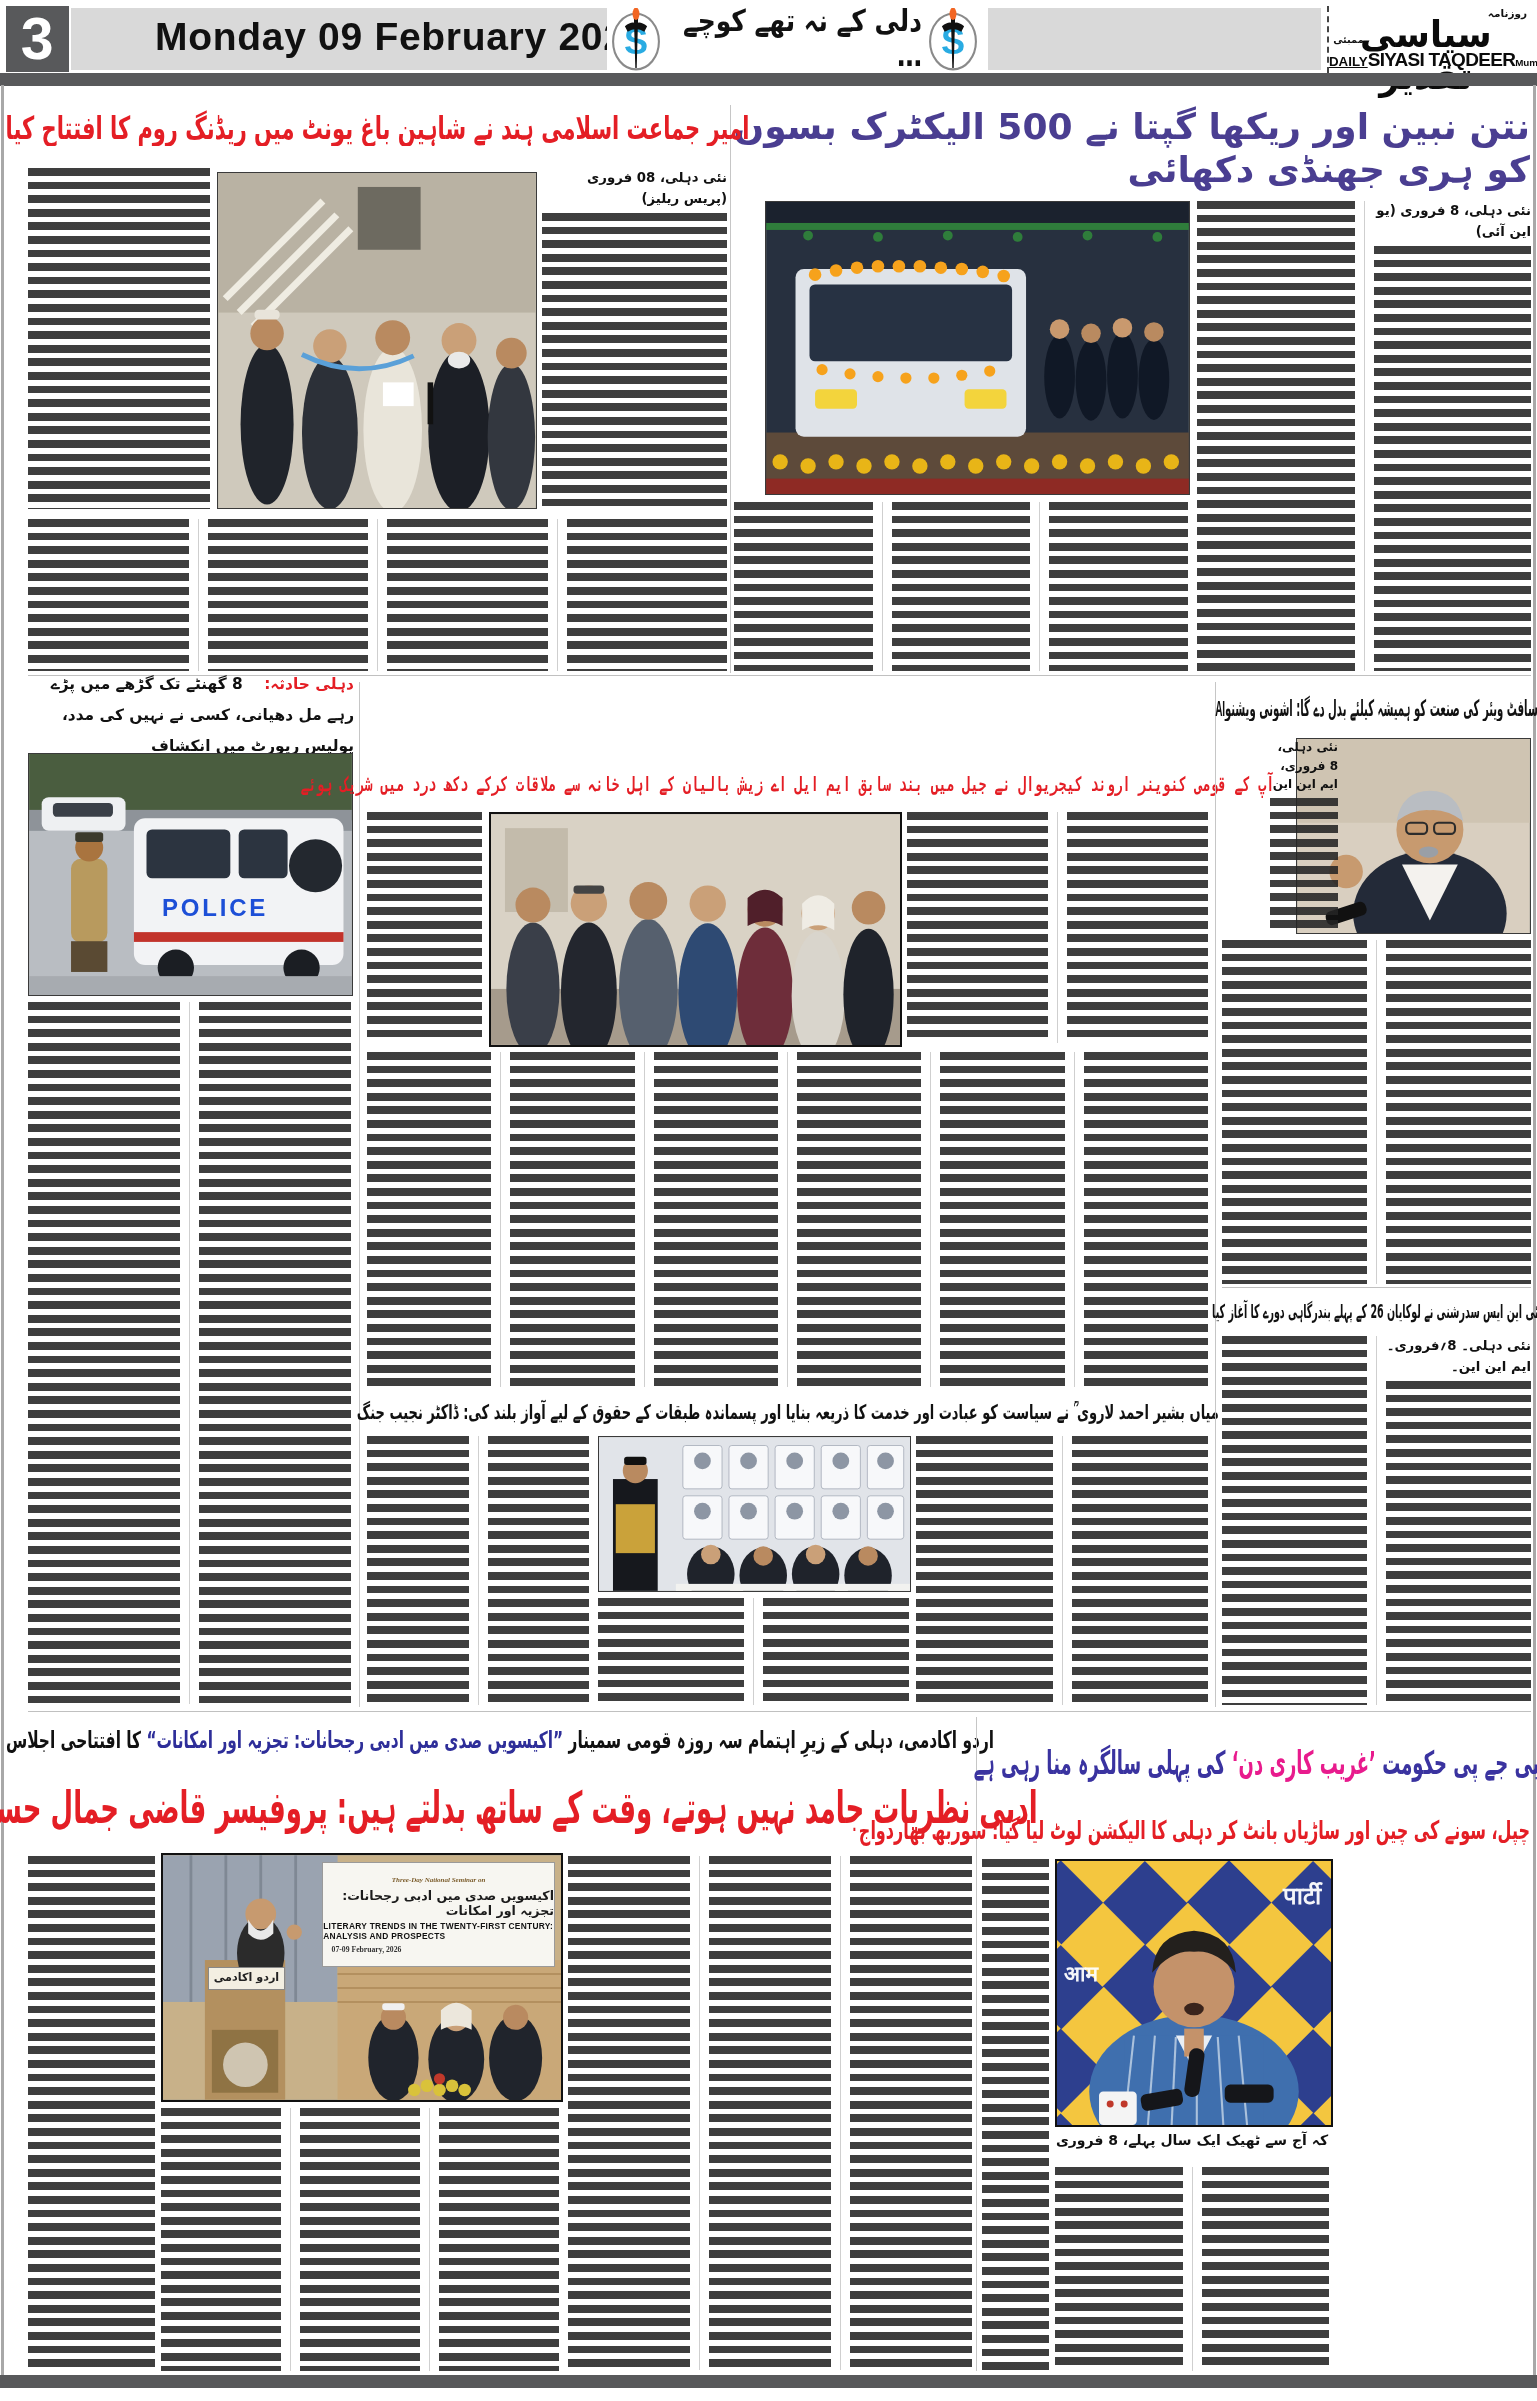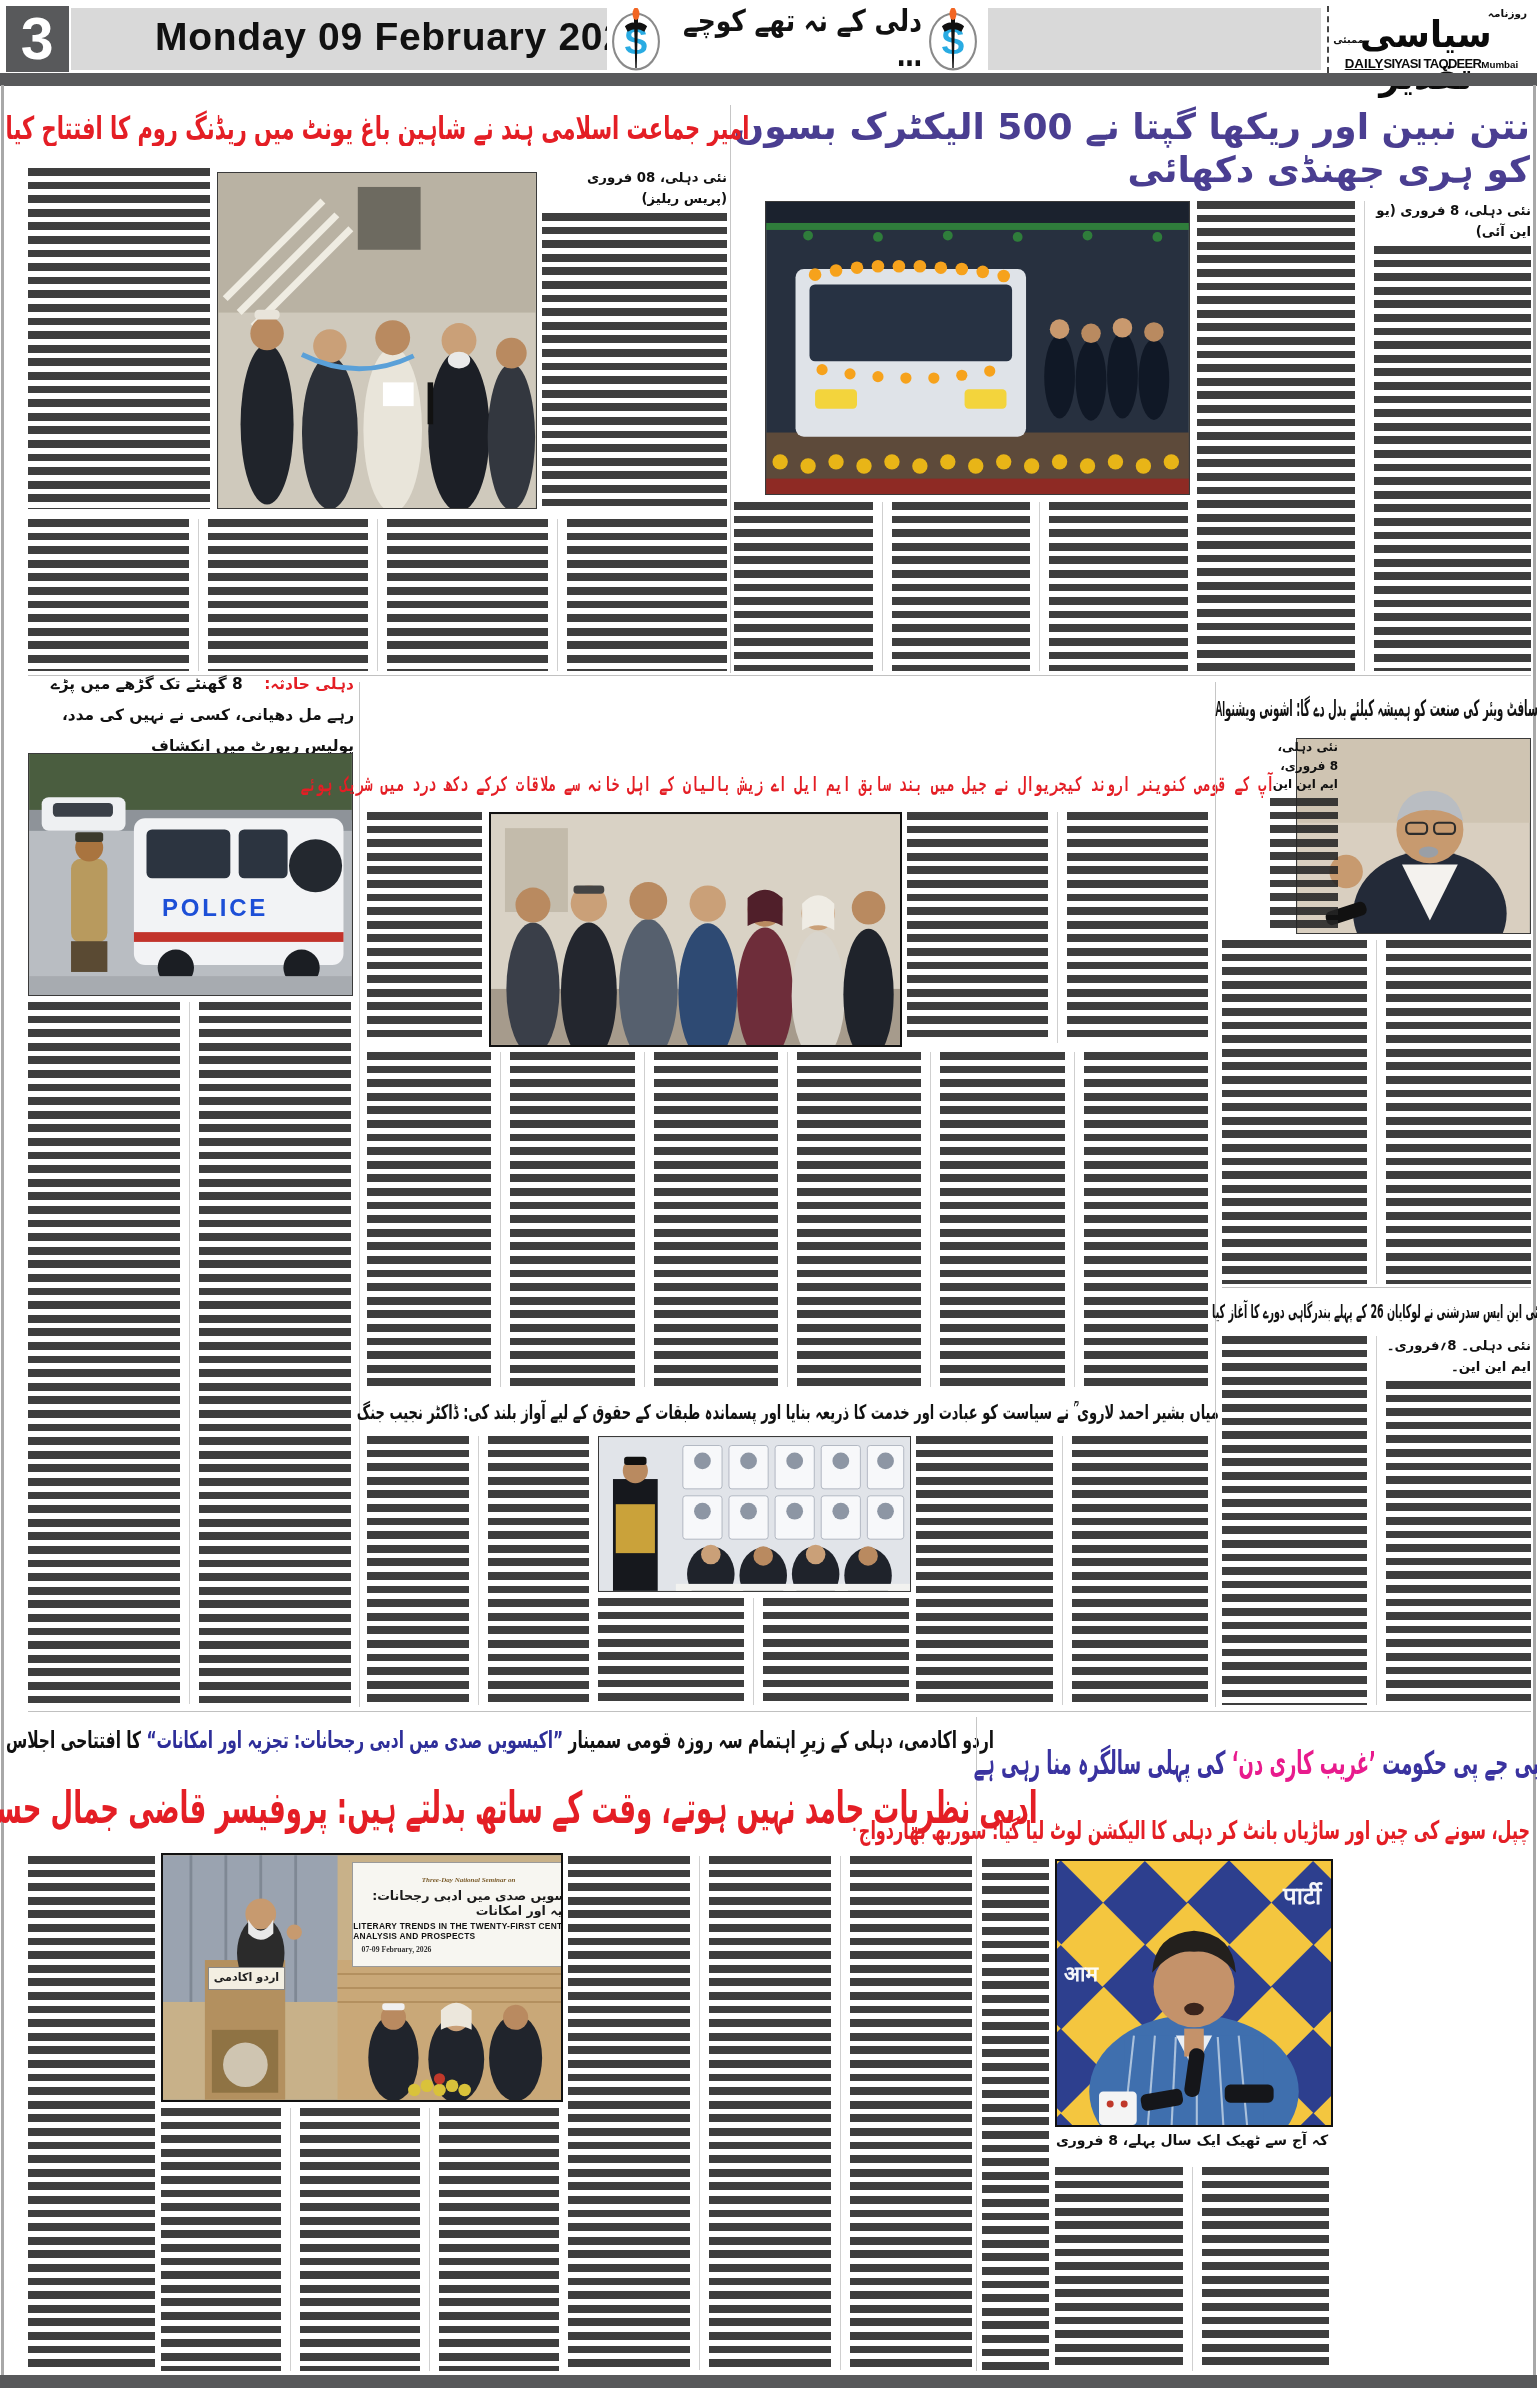--- a/index.html
+++ b/index.html
@@ -13,40 +13,40 @@
   .datestrip{left:71px;top:8.4px;width:1250px;height:62px;background:#d9d9d9;}
   .datetext{position:absolute;left:84px;top:7px;font-size:39px;font-weight:800;color:#111;letter-spacing:0.7px;}
   .centerwin{left:607px;top:5.6px;width:381px;height:67px;background:#fff;display:flex;align-items:center;}
   .slogan{position:absolute;left:667px;top:15.4px;width:255px;height:46px;font-weight:800;font-size:25px;color:#111;display:flex;align-items:center;justify-content:center;transform:scaleY(1.2);}
   .masthead{left:1327px;top:5.6px;width:205px;height:67px;background:#fff;border-left:2.1px dashed #444;}
   .m-roznama{position:absolute;right:7px;top:1.4px;font-size:10.5px;font-weight:700;color:#111;}
   .m-title{position:absolute;right:5.6px;top:9.8px;width:100%;text-align:center;font-size:35px;font-weight:800;color:#0b0b0b;transform:scaleY(1.05);}
   .m-city{position:absolute;left:4.2px;top:28px;font-size:9.8px;font-weight:700;color:#111;}
   .m-eng{position:absolute;left:0;bottom:1.4px;width:100%;text-align:center;color:#0b0b0b;white-space:nowrap;}
   .m-eng .d{font-size:13.3px;font-weight:800;text-decoration:underline;}
-  .m-eng .n{font-size:13px;font-weight:800;letter-spacing:-0.7px;margin-top:48px;}
+  .m-eng .n{font-size:19px;font-weight:800;letter-spacing:-0.7px;margin-top:48px;}
   .m-eng .c{font-size:9.8px;font-weight:700;}
   .hbar{left:0px;top:73px;width:1538px;height:12.6px;background:#58595b;}
   .footbar{left:0px;top:2375px;width:1538px;height:12.6px;background:#58595b;}
   .edgeL{left:1.4px;top:85px;width:2.8px;height:2290px;background:#a8a8a8;position:absolute;}
   .edgeR{left:1533px;top:85px;width:2.8px;height:2290px;background:#a8a8a8;position:absolute;}
   
   .hl{position:absolute;display:flex;align-items:center;justify-content:center;direction:rtl;font-family:"DejaVu Sans",sans-serif;font-weight:800;letter-spacing:-0.3px;}
   .hl .sc{display:inline-block;white-space:nowrap;transform:scale(var(--sx,1),var(--sy,1));transform-origin:center;}
   
   .cols{position:absolute;display:flex;flex-direction:row-reverse;}
   .col{flex:1;display:flex;flex-direction:column;min-width:0;}
   .col + .col{border-right:1px solid #cfcfcf;margin-right:9px;padding-right:9px;}
   .fill{flex:1;background:repeating-linear-gradient(to bottom,#242424 0 7.7px,transparent 7.7px 13.6px);opacity:.88;}
   .dateline{font-family:"DejaVu Sans",sans-serif;direction:rtl;font-weight:700;font-size:13.3px;line-height:1.55;color:#101010;margin-bottom:4.2px;}
   
   .photo{position:absolute;overflow:hidden;border:1.4px solid #3a3a3a;background:#9a9a8f;}
   .ov{position:absolute;}
   .police-word{font-weight:800;color:#1d4fd7;font-size:24px;letter-spacing:2.8px;font-family:"Liberation Sans",sans-serif;}
-  .banner{position:absolute;left:40%;top:3%;width:58%;height:42%;background:#f7f6f1;border:0.7px solid #9a9a9a;display:flex;flex-direction:column;align-items:center;justify-content:center;gap:3.5px;margin-left:30px;}
+  .banner{position:absolute;left:40%;top:3%;width:58%;height:42%;background:#f7f6f1;border:0.7px solid #9a9a9a;display:flex;flex-direction:column;align-items:center;justify-content:center;gap:3.5px;}
   .b-small{font-style:italic;font-weight:700;font-size:7px;color:#7a5b2a;font-family:"Liberation Serif",serif;}
   .b-urdu{font-family:"DejaVu Sans",sans-serif;direction:rtl;font-weight:700;font-size:12.6px;color:#1c1c1c;}
   .b-eng{font-weight:800;font-size:8.4px;color:#111;letter-spacing:0.3px;font-family:"Liberation Sans",sans-serif;}
   .b-date{font-weight:700;font-size:7.7px;color:#333;align-self:flex-start;margin-left:8.4px;font-family:"Liberation Serif",serif;}
   .plaque{position:absolute;background:#f3efe2;border:0.7px solid #888;color:#222;font-family:"DejaVu Sans",sans-serif;direction:rtl;font-weight:700;text-align:center;}
   .aapword{position:absolute;color:#fff;font-weight:800;font-family:"DejaVu Sans",sans-serif;opacity:.95;}
   .caption{position:absolute;font-family:"DejaVu Sans",sans-serif;direction:rtl;font-weight:700;font-size:14px;color:#111;text-align:center;line-height:1.5;}
 </style>
 </head>
 <body>

